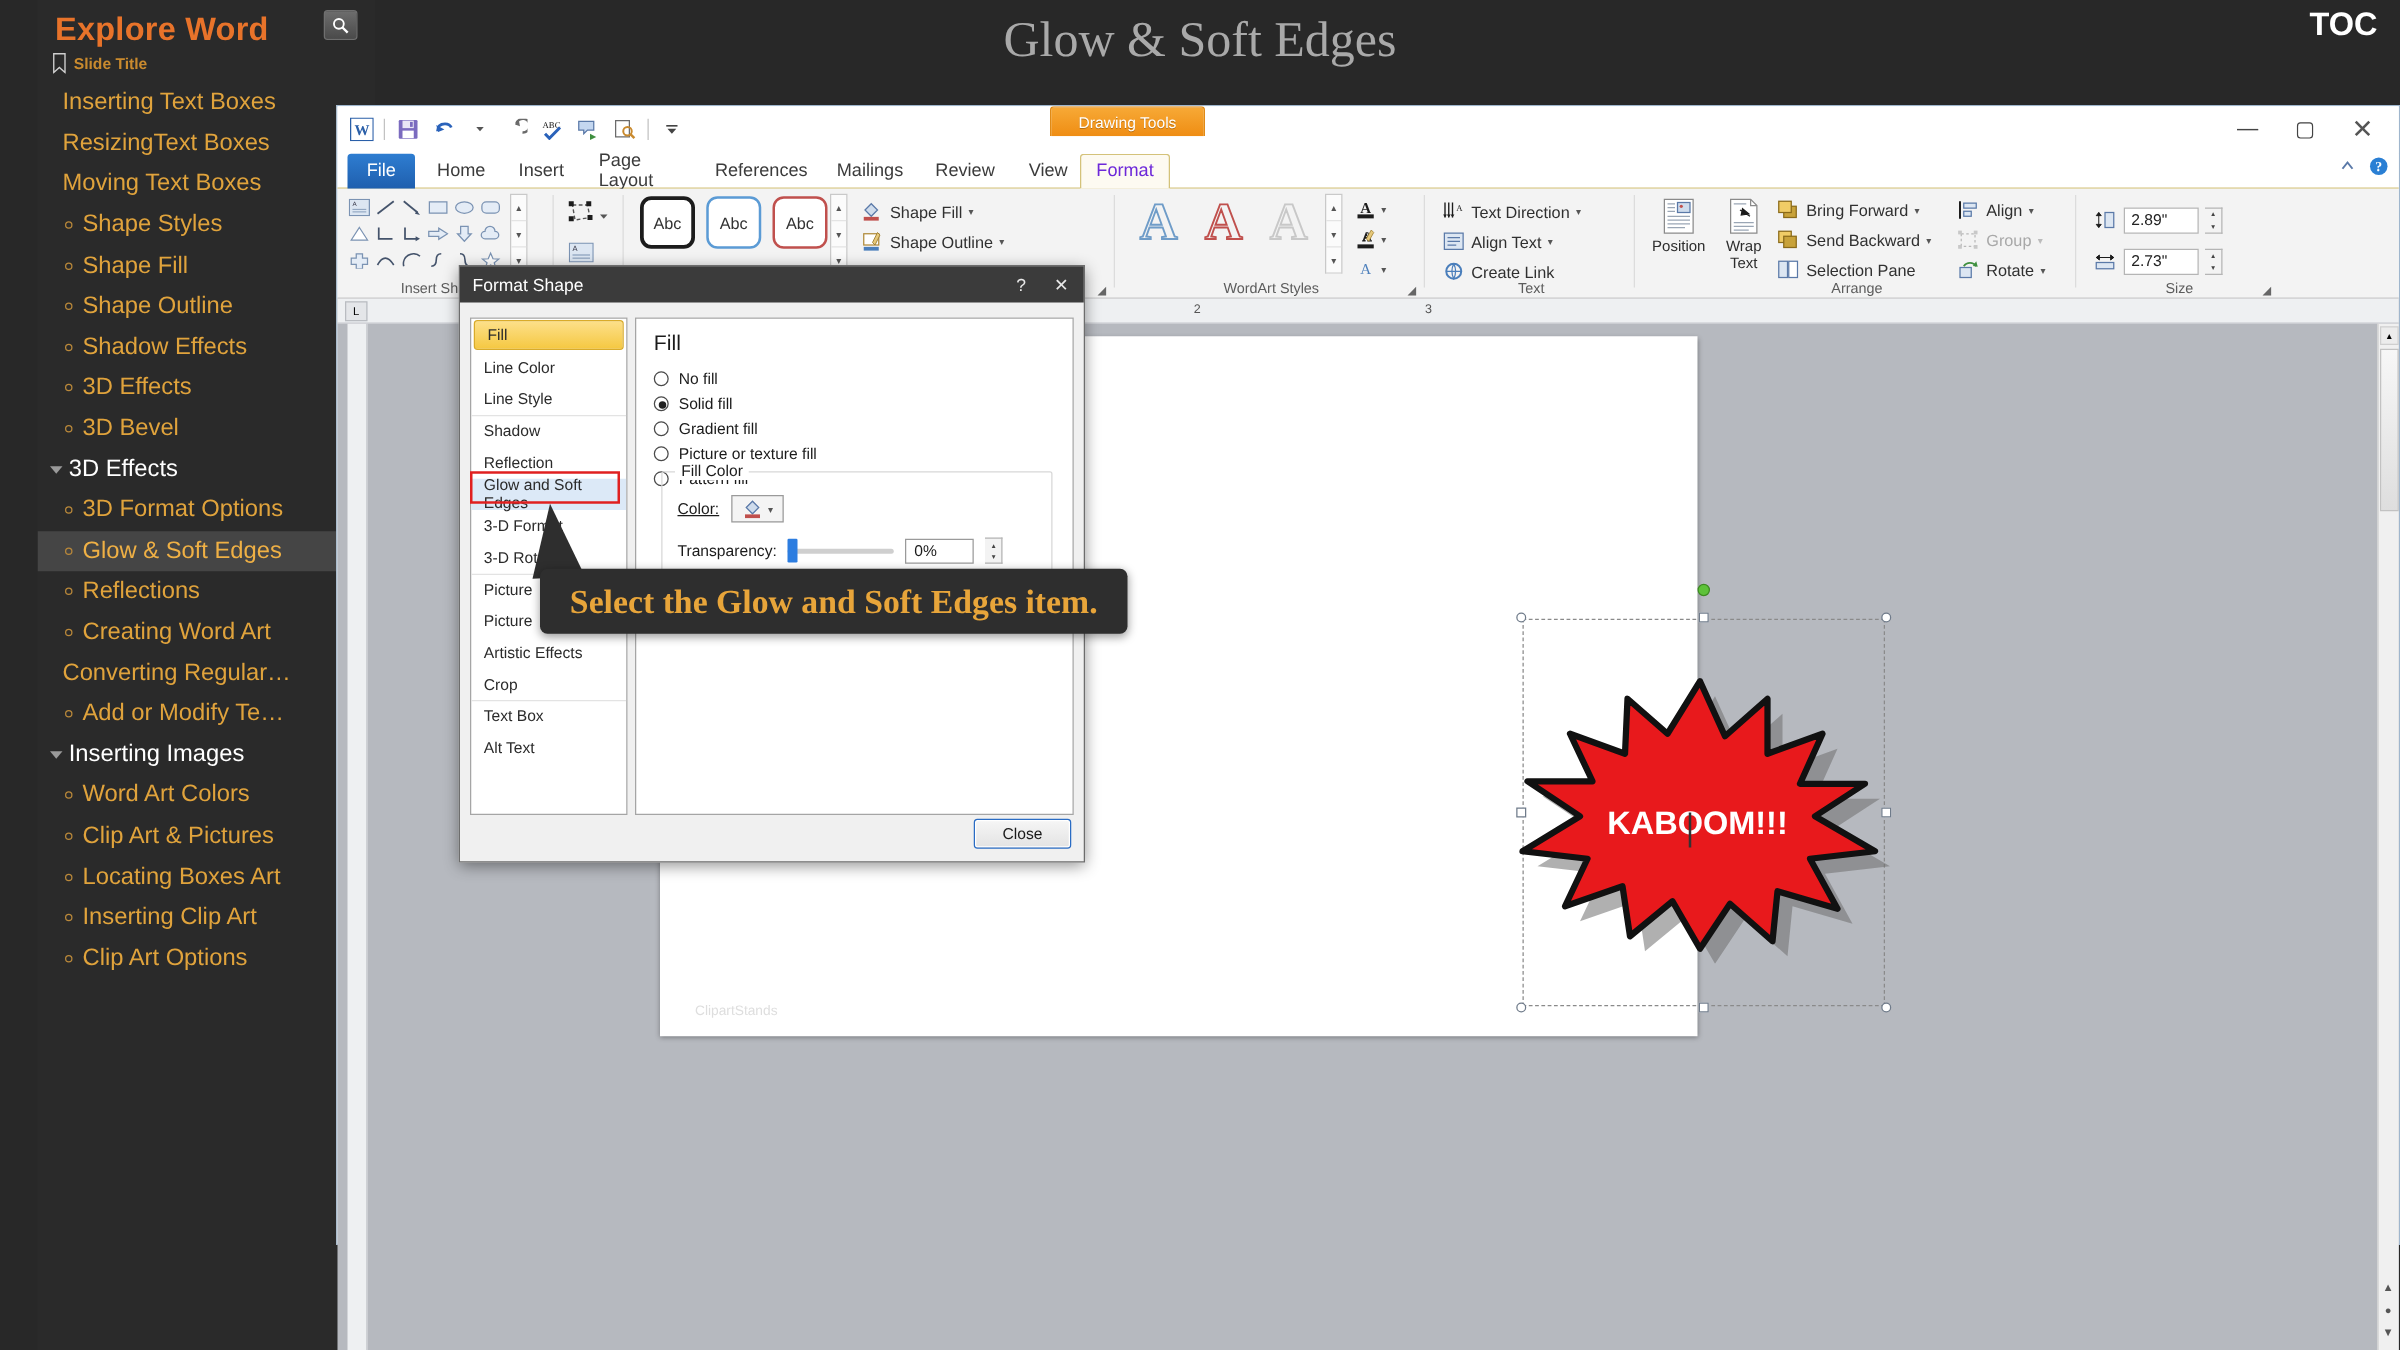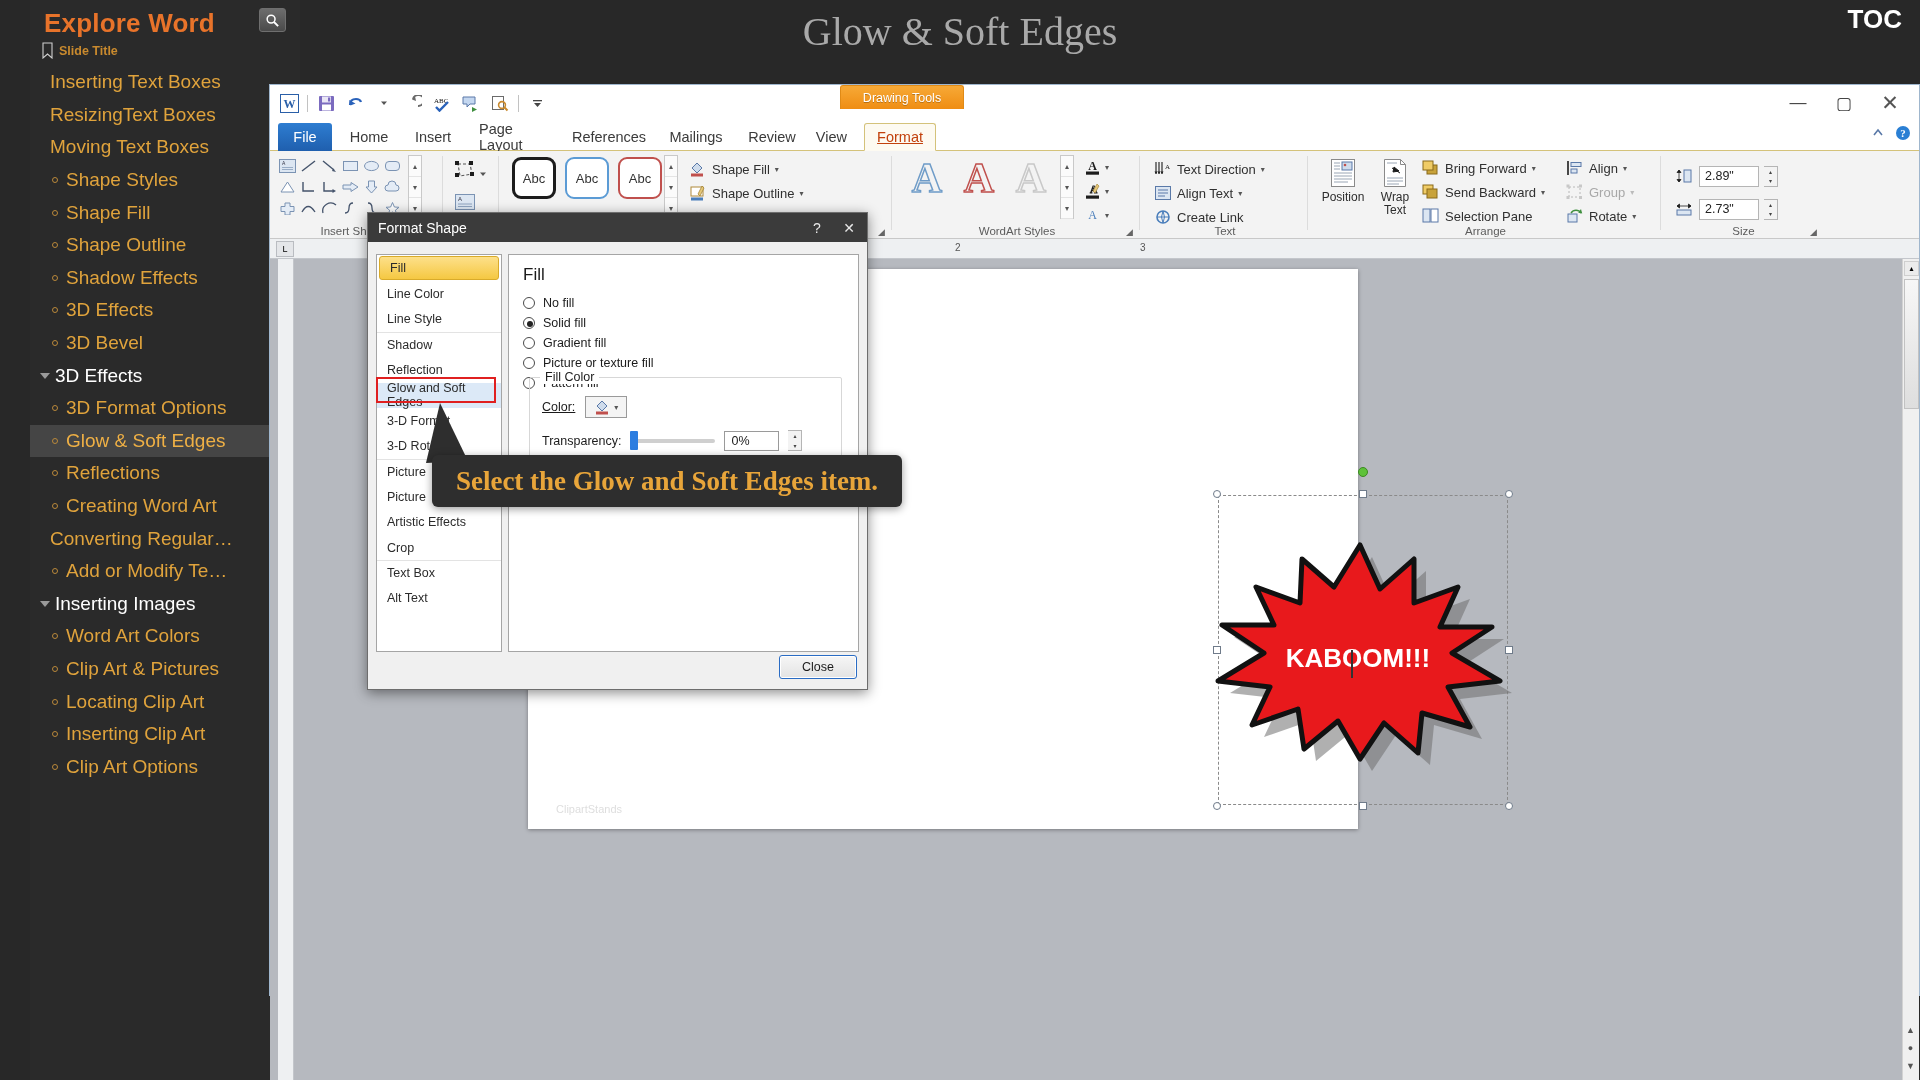--- a/index.html
+++ b/index.html
@@ -97,21 +97,21 @@
   .tab {
     position: absolute; top: 0; height: 28px; padding: 0 13px;
     display: flex; align-items: center; font-size: 14.5px; color: #3b3b3b;
   }
   .tab.file {
     background: linear-gradient(#2e7dd1,#1f5fae); color: #fff; border-radius: 3px 3px 0 0;
     font-size: 14.5px;
   }
   .tab.active {
     background: #fdfaf1; border: 1px solid #d4c27a; border-bottom: 1px solid #fdfaf1;
-    border-radius: 3px 3px 0 0; color: #c2410c; text-decoration: underline;
+    border-radius: 3px 3px 0 0; color: #6d28d9;
   }
   #ribbon-help {
     position: absolute; right: 8px; top: 4px; display: flex; gap: 10px; align-items: center;
   }
 
   
   #ribbon {
     position: relative; height: 88px; background: #f3f3f3;
     border-bottom: 1px solid #c8c8c8;
   }
@@ -353,21 +353,21 @@
         <div class="nav-item lvl1">
           <span class="bullet"></span>
           <span class="txt">Word Art Colors</span>
         </div>
         <div class="nav-item lvl1">
           <span class="bullet"></span>
           <span class="txt">Clip Art &amp; Pictures</span>
         </div>
         <div class="nav-item lvl1">
           <span class="bullet"></span>
-          <span class="txt">Locating Clip Art</span>
+          <span class="txt">Locating Boxes Art</span>
         </div>
         <div class="nav-item lvl1">
           <span class="bullet"></span>
           <span class="txt">Inserting Clip Art</span>
         </div>
         <div class="nav-item lvl1">
           <span class="bullet"></span>
           <span class="txt">Clip Art Options</span>
         </div>
       </div>
@@ -461,21 +461,21 @@
         </div>
         <div class="tab" style="left: 294px; width: 90px; justify-content: center;">
           <span>References</span>
         </div>
         <div class="tab" style="left: 388px; width: 76px; justify-content: center;">
           <span>Mailings</span>
         </div>
         <div class="tab" style="left: 468px; width: 68px; justify-content: center;">
           <span>Review</span>
         </div>
-        <div class="tab" style="left: 540px; width: 50px; justify-content: flex-end;">
+        <div class="tab" style="left: 540px; width: 50px; justify-content: flex-start;">
           <span>View</span>
         </div>
         <div class="tab active" style="left: 594px; width: 72px; justify-content: center;">
           <span>Format</span>
         </div>
       </div>
 
     <div id="ribbon">
 
       <div class="rgroup" style="left:0; width:172px;">

